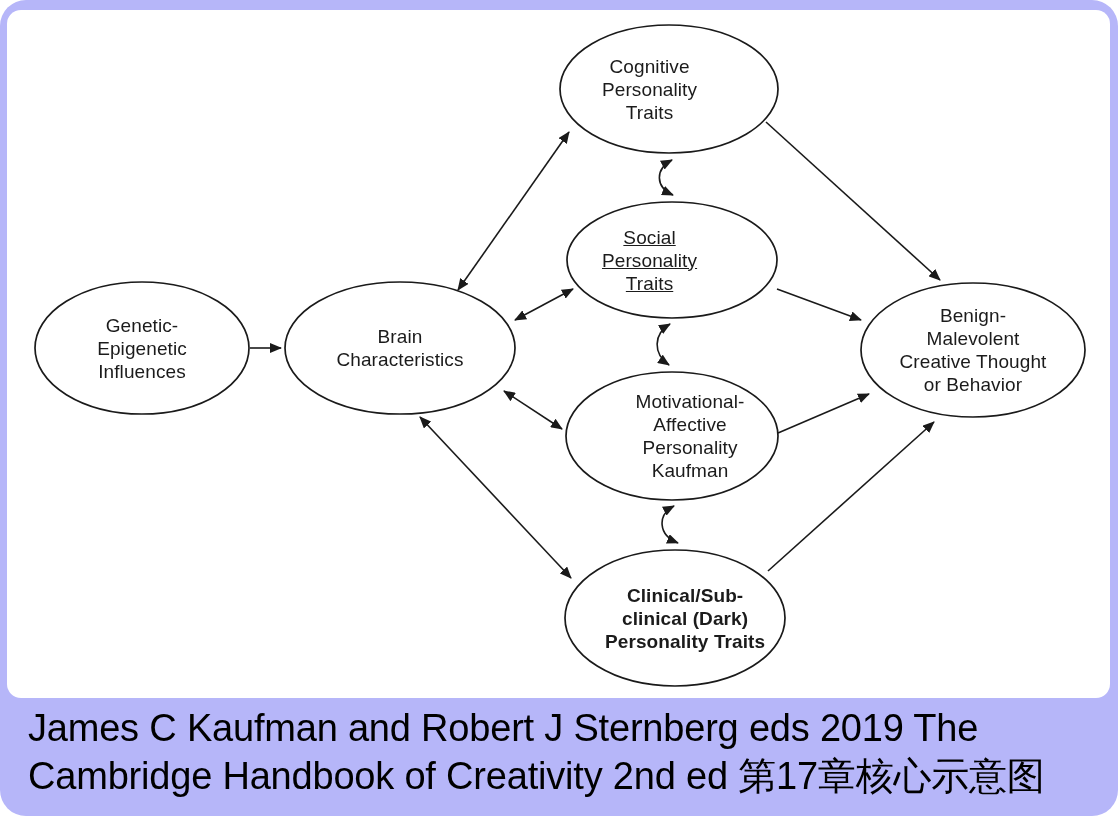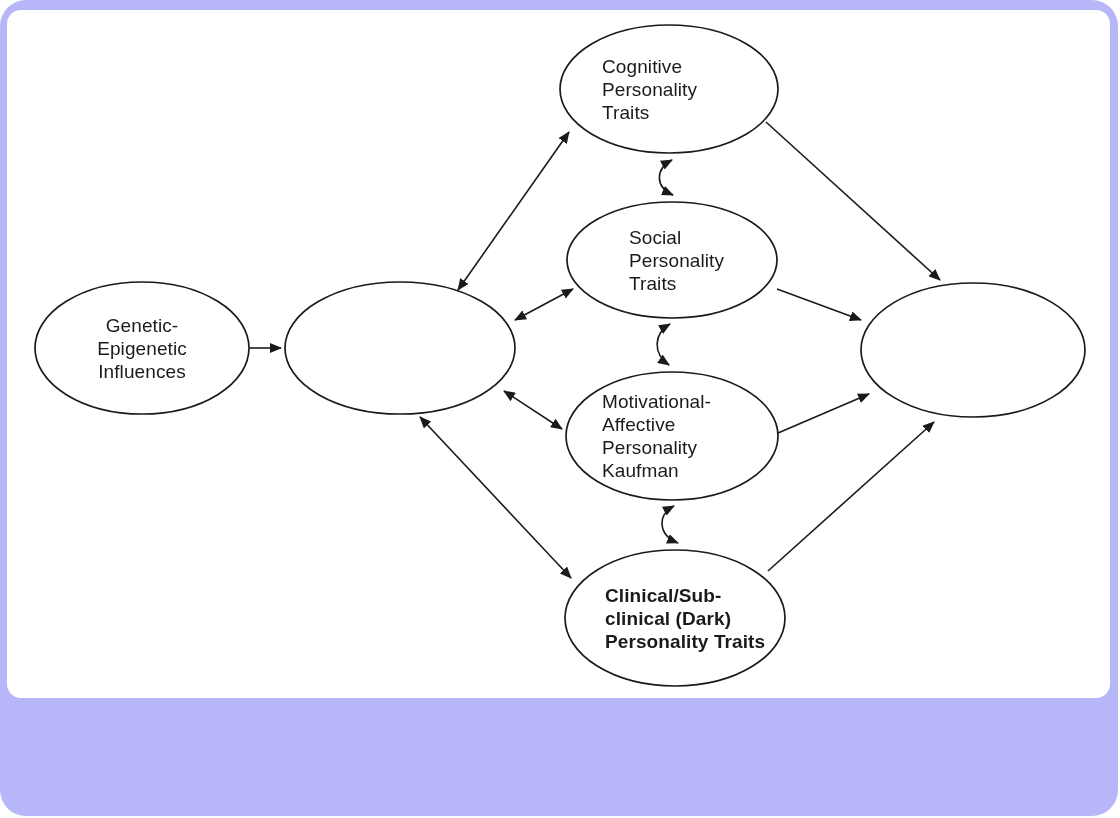--- a/index.html
+++ b/index.html
@@ -56,26 +56,26 @@
     line-height: 23px;
     white-space: pre-line;
     letter-spacing: 0.1px;
   }
   .node-label.centered {
     justify-content: center;
     text-align: center;
   }
   .node-label.lefted {
     justify-content: flex-start;
-    text-align: left;
+    text-align: center;
   }
   #lbl-genetic      { left: 35px;  top: 283px; width: 214px; height: 130px; }
   #lbl-brain        { left: 285px; top: 283px; width: 230px; height: 130px; }
   #lbl-cognitive    { left: 560px; top: 25px;  width: 218px; height: 128px; padding-left: 42px; }
-  #lbl-social       { left: 594px; top: 202px; width: 210px; height: 116px; padding-left: 35px; }
+  #lbl-social       { left: 567px; top: 202px; width: 210px; height: 116px; padding-left: 35px; text-decoration: underline; }
   #lbl-motivational { left: 566px; top: 372px; width: 212px; height: 128px; padding-left: 36px; }
   #lbl-clinical     { left: 565px; top: 550px; width: 220px; height: 136px; padding-left: 40px; font-weight: bold; }
   #lbl-benign       { left: 861px; top: 283px; width: 224px; height: 134px; }
   .caption {
     position: absolute;
     left: 28px;
     top: 704px;
     width: 1064px;
     color: #000000;
     font-size: 38px;
@@ -118,26 +118,34 @@
     <path class="edge" d="M420,417 L571,578" marker-start="url(#ah)" marker-end="url(#ah)"></path>
 
     <path class="edge" d="M672,160 C655,169 655,187 673,195" marker-start="url(#ah)" marker-end="url(#ah)"></path>
     <path class="edge" d="M670,324 C653,334 653,354 669,365" marker-start="url(#ah)" marker-end="url(#ah)"></path>
     <path class="edge" d="M674,506 C657,515 658,535 678,543" marker-start="url(#ah)" marker-end="url(#ah)"></path>
   </svg>
 
   <div class="node-label centered" id="lbl-genetic">Genetic-
 Epigenetic
 Influences</div>
+  <div class="node-label centered" id="lbl-brain">Brain
+Characteristics</div>
   <div class="node-label lefted" id="lbl-cognitive">Cognitive
 Personality
 Traits</div>
   <div class="node-label lefted" id="lbl-social">Social
 Personality
 Traits</div>
   <div class="node-label lefted" id="lbl-motivational">Motivational-
 Affective
 Personality Kaufman</div>
   <div class="node-label lefted" id="lbl-clinical">Clinical/Sub-
 clinical (Dark)
 Personality Traits</div>
+  <div class="node-label centered" id="lbl-benign">Benign-
+Malevolent
+Creative Thought
+or Behavior</div>
 
+  <div class="caption">James C Kaufman and Robert J Sternberg eds 2019 The
+Cambridge Handbook of Creativity 2nd ed 第17章核心示意图</div>
 </div>
 
 </body></html>

